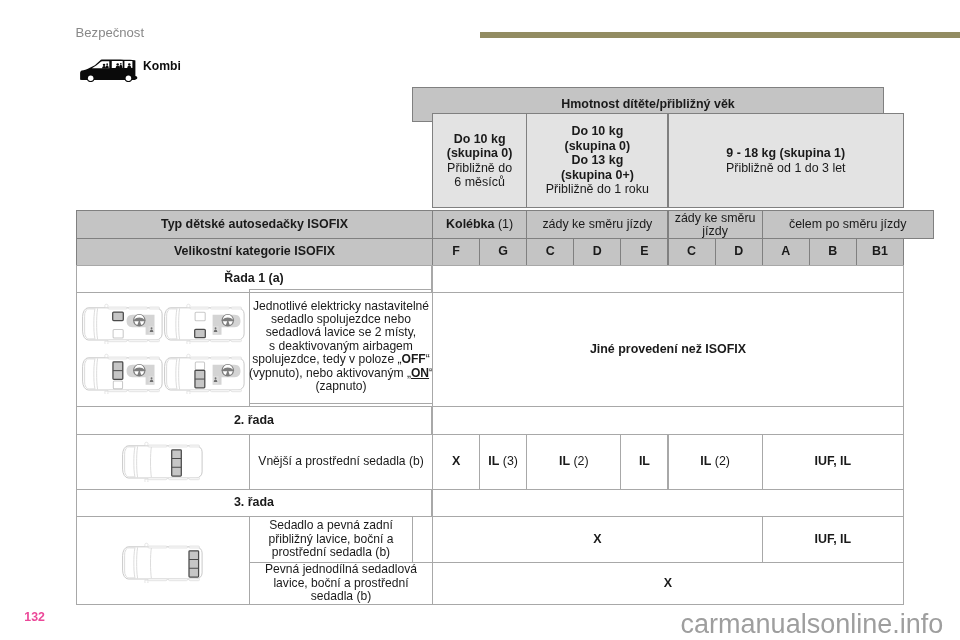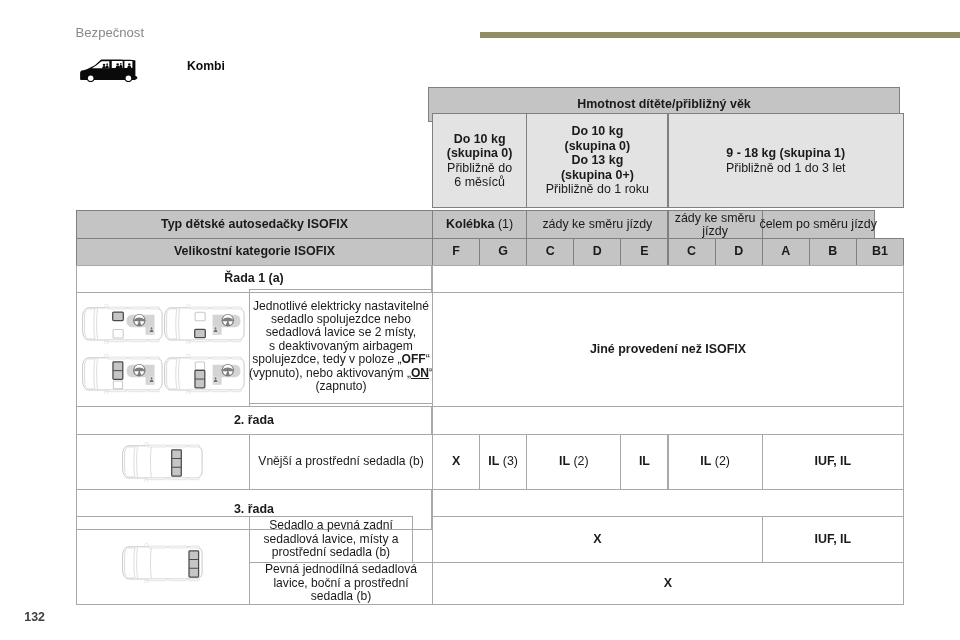--- a/index.html
+++ b/index.html
@@ -6,37 +6,37 @@
   body{width:960px;height:640px;background:#ffffff;
        font-family:"Liberation Sans",sans-serif;overflow:hidden;position:relative;
        -webkit-font-smoothing:antialiased;}
   .page{position:absolute;left:0;top:0;width:960px;height:640px;}
 
   
   .sec-title{position:absolute;left:75.6px;top:24.5px;font-size:13.1px;color:#888888;}
   .rule{position:absolute;left:480.4px;top:31.6px;width:479.6px;height:6.5px;background:#928c62;}
   .variant{position:absolute;left:80px;top:59px;}
   .vicon{position:absolute;left:0;top:0;}
-  .variant .label{position:absolute;left:63px;top:-0.5px;margin-left:44px;}
+  .variant .label{position:absolute;left:63px;top:-0.5px;}
   .variant .label{font-size:12.2px;font-weight:bold;color:#0d0d0d;white-space:nowrap;}
   .cell{position:absolute;box-sizing:border-box;display:flex;align-items:center;
         justify-content:center;text-align:center;color:#1a1a1a;line-height:13.4px;}
   .cell span{white-space:pre;}
   .cell .wrapline span{white-space:pre-wrap;}
   .cell > div{white-space:nowrap;}
   .b-all{border:1px solid #808080;}
   .hdr-grey{background:#c4c4c4;}
   .sub-grey{background:#e3e3e3;}
   .thin{border:1px solid #a8a8a8;}
   .f9{font-size:12.1px;}
   .f10{font-size:12.45px;}
   .bold{font-weight:bold;}
 
   
-  .pageno{position:absolute;left:24.3px;top:609.8px;font-size:12.35px;font-weight:bold;color:#404040;}
+  .pageno{position:absolute;left:24.3px;top:609.8px;font-size:12.35px;font-weight:bold;color:#ec4899;}
   .wmark{position:absolute;left:680.6px;top:609px;font-size:27px;color:#9e9e9e;white-space:nowrap;}
 </style>
 </head>
 <body>
 
 <div class="page">
 
   <div class="sec-title">Bezpečnost</div>
   <div class="rule"></div>
 
@@ -66,21 +66,21 @@
   <circle cx="40.8" cy="4.75" r="0.85"></circle>
             <path d="M40.8 5.75 c-1.05 0 -1.6 1.35 -1.65 3.25 h3.3 c-0.05 -1.9 -0.6 -3.25 -1.65 -3.25 Z"></path>
   <circle cx="49.26" cy="5.35" r="1.22"></circle>
             <path d="M49.26 6.45 c-1.3 0 -2.0 1.35 -2.05 2.55 h4.1 c-0.05 -1.2 -0.75 -2.55 -2.05 -2.55 Z"></path>
  </g>
 </svg></span>
     <span class="label">Kombi</span>
   </div>
 
   <div id="table-root">
-      <div class="cell b-all hdr-grey bold f10" style="left: 428px; top: 87px; width: 472px; height: 35px;">
+      <div class="cell b-all hdr-grey bold f10" style="left: 412px; top: 87px; width: 472px; height: 35px;">
         <span style="font-weight: bold;">Hmotnost dítěte</span>
         <span>/přibližný věk</span>
       </div>
       <div class="cell b-all sub-grey f10" style="left: 432px; top: 113px; width: 95.2px; height: 95px; flex-direction: column; line-height: 14.5px;">
         <div style="font-weight: bold;">Do 10 kg</div>
         <div style="font-weight: bold;">(skupina 0)</div>
         <div>Přibližně do</div>
         <div>6 měsíců</div>
       </div>
       <div class="cell b-all sub-grey f10" style="left: 526.2px; top: 113px; width: 142.3px; height: 95px; flex-direction: column; line-height: 14.5px;">
@@ -97,39 +97,39 @@
       <div class="cell b-all hdr-grey bold f10" style="left: 76px; top: 210px; width: 357px; height: 29px;">Typ dětské autosedačky ISOFIX</div>
       <div class="cell b-all hdr-grey f10" style="left: 432px; top: 210px; width: 95.2px; height: 29px;">
         <div style="white-space: nowrap;"><span style="font-weight: bold;">Kolébka</span><span> (1)</span></div>
       </div>
       <div class="cell b-all hdr-grey f10" style="left: 526.2px; top: 210px; width: 142.3px; height: 29px;">
         <div style="white-space: nowrap;"><span>zády ke směru jízdy</span></div>
       </div>
       <div class="cell b-all hdr-grey f10" style="left: 667.5px; top: 210px; width: 95.2px; height: 29px; line-height: 12.6px;">
         <div class="wrapline" style="white-space: normal;"><span>zády ke směru jízdy</span></div>
       </div>
-      <div class="cell b-all hdr-grey f10" style="left: 761.7px; top: 210px; width: 113px; height: 29px;">
+      <div class="cell b-all hdr-grey f10" style="left: 761.7px; top: 210px; width: 172px; height: 29px;">
         <div style="white-space: nowrap;"><span>čelem po směru jízdy</span></div>
       </div>
       <div class="cell b-all hdr-grey bold f10" style="left: 76px; top: 238px; width: 357px; height: 28px;">Velikostní kategorie ISOFIX</div>
       <div class="cell b-all hdr-grey bold f10" style="left: 432px; top: 238px; width: 48.1px; height: 28px;">F</div>
       <div class="cell b-all hdr-grey bold f10" style="left: 479.1px; top: 238px; width: 48.1px; height: 28px;">G</div>
       <div class="cell b-all hdr-grey bold f10" style="left: 526.2px; top: 238px; width: 48.1px; height: 28px;">C</div>
       <div class="cell b-all hdr-grey bold f10" style="left: 573.3px; top: 238px; width: 48.1px; height: 28px;">D</div>
       <div class="cell b-all hdr-grey bold f10" style="left: 620.4px; top: 238px; width: 48.1px; height: 28px;">E</div>
       <div class="cell b-all hdr-grey bold f10" style="left: 667.5px; top: 238px; width: 48.1px; height: 28px;">C</div>
       <div class="cell b-all hdr-grey bold f10" style="left: 714.6px; top: 238px; width: 48.1px; height: 28px;">D</div>
       <div class="cell b-all hdr-grey bold f10" style="left: 761.7px; top: 238px; width: 48.1px; height: 28px;">A</div>
       <div class="cell b-all hdr-grey bold f10" style="left: 808.8px; top: 238px; width: 48.1px; height: 28px;">B</div>
       <div class="cell b-all hdr-grey bold f10" style="left: 855.9px; top: 238px; width: 48.1px; height: 28px; text-align: right;">B1</div>
       <div class="cell thin bold f10" style="left: 76px; top: 265px; width: 356px; height: 28px;">Řada 1 (a)</div>
       <div class="cell thin" style="left: 432px; top: 265px; width: 472px; height: 28px;"></div>
       <div class="cell thin bold f10" style="left: 76px; top: 406px; width: 356px; height: 29px;">2. řada</div>
       <div class="cell thin" style="left: 432px; top: 406px; width: 472px; height: 29px;"></div>
-      <div class="cell thin bold f10" style="left: 76px; top: 489px; width: 356px; height: 41px;">3. řada</div>
+      <div class="cell thin bold f10" style="left: 76px; top: 489px; width: 356px; height: 28px;">3. řada</div>
       <div class="cell thin" style="left: 432px; top: 489px; width: 472px; height: 28px;"></div>
       <div class="cell thin" id="r1icon" style="left: 76px; top: 292px; width: 174px; height: 115px; justify-content: flex-start; align-items: flex-start;">
         <div style="position: relative; width: 100%; height: 100%;">
           <div style="position: absolute; left: 4.6px; top: 9px;"><svg width="82" height="42" viewBox="0 0 82 42">
 
   <path d="M6.3 5.8 H74.0 a6.1 6.1 0 0 1 6.1 6.1 V31.9 a6.1 6.1 0 0 1 -6.1 6.1 H6.3 A5.7 8.9 0 0 1 0.6 29.1 V14.7 A5.7 8.9 0 0 1 6.3 5.8 Z" fill="#ffffff" stroke="#c9c9c9" stroke-width="1.0"></path>
 
   <path d="M12.6 6.9 H7.6 A4.1 7.3 0 0 0 2.6 14.8 V29.0 A4.1 7.3 0 0 0 7.6 36.9 H12.6" fill="none" stroke="#d8d8d8" stroke-width="0.9"></path>
 
   <path d="M13.0 6.4 C11.9 12.4 11.85 17.5 11.85 21.9 C11.85 26.6 11.9 31.6 13.0 37.4" fill="none" stroke="#d8d8d8" stroke-width="0.9"></path>
@@ -347,33 +347,34 @@
   <path d="M22.9 5.5 L22.9 3.6 C22.9 2.55 23.8 2.1 24.7 2.25 C25.6 2.4 26.2 3.0 26.0 3.9 L25.6 5.5 Z" fill="#fff" stroke="#d8d8d8" stroke-width="0.65"></path>
   <path d="M22.9 39.2 L22.9 41.1 C22.9 42.15 23.8 42.6 24.7 42.45 C25.6 42.3 26.2 41.7 26.0 40.8 L25.6 39.2 Z" fill="#fff" stroke="#d8d8d8" stroke-width="0.65"></path>
   <rect x="67" y="9.75" width="9.6" height="26.25" rx="0.85" fill="#c6c6c6" stroke="#4a4a4a" stroke-width="1.25"></rect>
               <line x1="67.15" y1="18.5" x2="76.44999999999999" y2="18.5" stroke="#4a4a4a" stroke-width="1"></line>
               <line x1="67.15" y1="27.25" x2="76.44999999999999" y2="27.25" stroke="#4a4a4a" stroke-width="1"></line>
   </svg></div>
         </div>
       </div>
       <div class="cell thin f9" style="left: 249px; top: 516px; width: 164px; height: 47px; flex-direction: column;">
         <div><span>Sedadlo a pevná zadní</span></div>
-        <div><span>sedadlová lavice, místy a</span></div>
+        <div><span>přibližný lavice, boční a</span></div>
         <div><span>prostřední sedadla (b)</span></div>
       </div>
       <div class="cell thin f10" style="left: 432px; top: 516px; width: 330.7px; height: 47px;">
         <span style="font-weight: bold;">X</span>
       </div>
       <div class="cell thin f10" style="left: 761.7px; top: 516px; width: 142.3px; height: 47px;">
         <span style="font-weight: bold;">IUF, IL</span>
       </div>
       <div class="cell thin f9" style="left: 249px; top: 562px; width: 184px; height: 43px; flex-direction: column;">
         <div><span>Pevná jednodílná sedadlová</span></div>
         <div><span>lavice, boční a prostřední</span></div>
         <div><span>sedadla (b)</span></div>
       </div>
       <div class="cell thin f10" style="left: 432px; top: 562px; width: 472px; height: 43px;">
         <span style="font-weight: bold;">X</span>
       </div>
     </div>
 
   <div class="pageno">132</div>
+  <div class="wmark">carmanualsonline.info</div>
 </div>
 
 </body></html>

